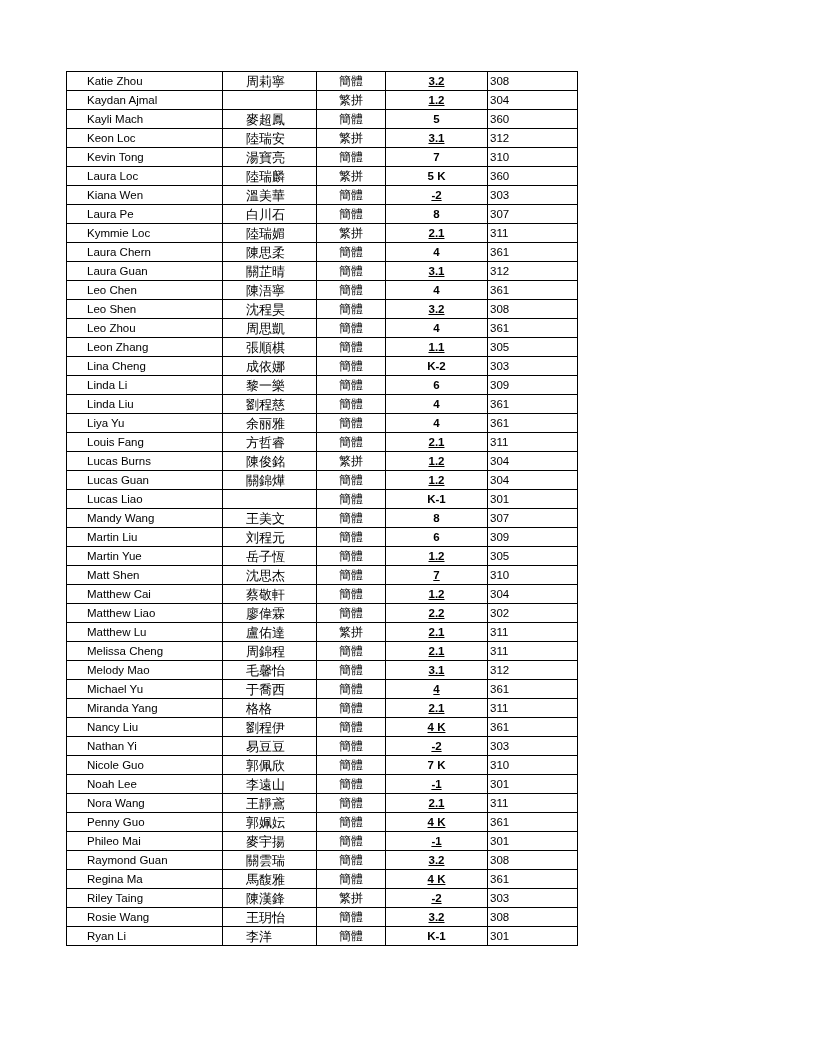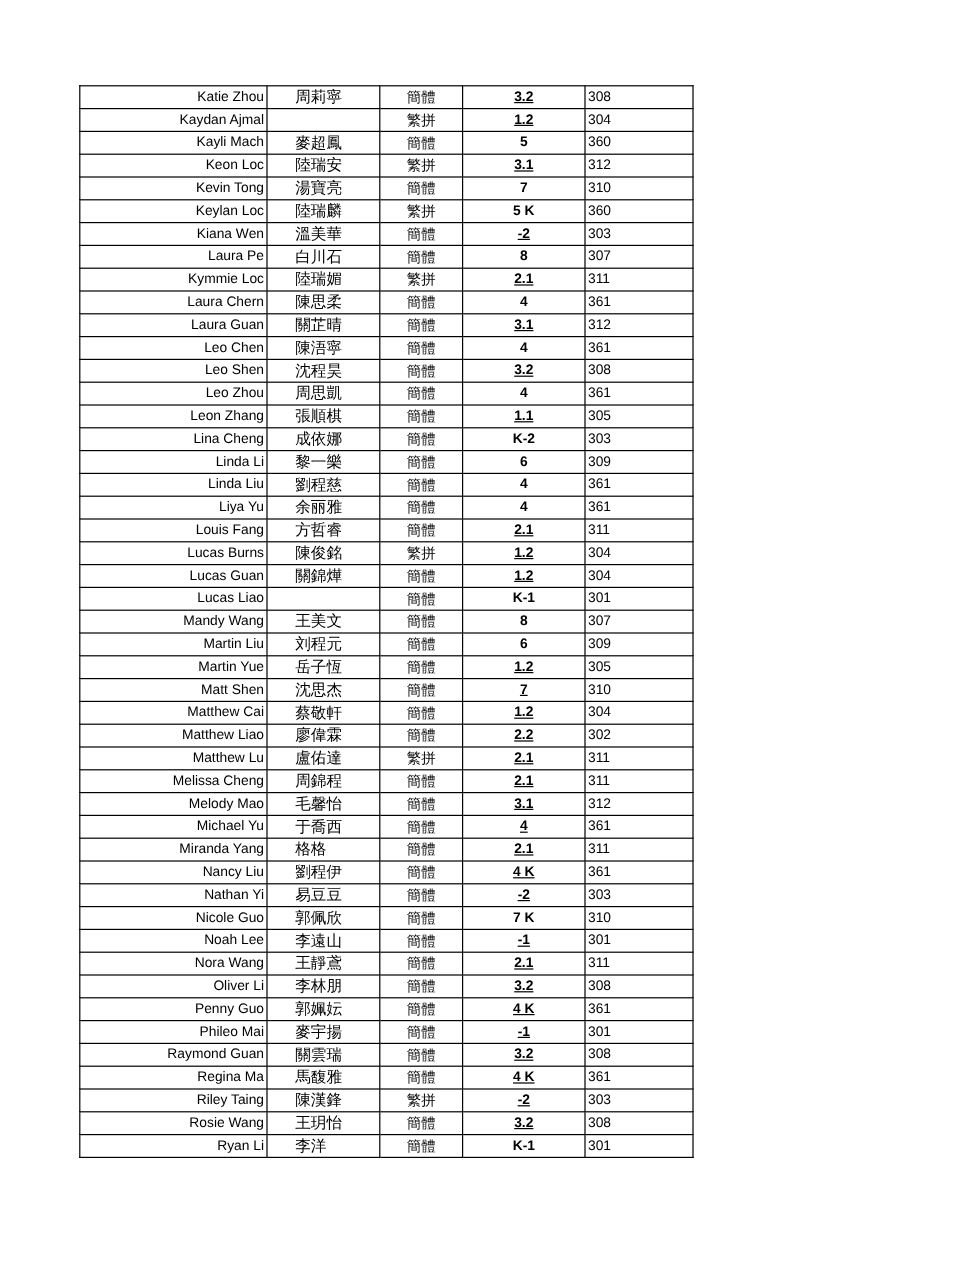--- a/index.html
+++ b/index.html
@@ -37,21 +37,21 @@
     overflow: hidden;
     white-space: nowrap;
   }
   col.c-eng   { width: 156px; }
   col.c-chi   { width: 94px;  }
   col.c-script{ width: 69px;  }
   col.c-level { width: 102px; }
   col.c-room  { width: 90px;  }
 
   td.eng {
-    text-align: right;
+    text-align: left;
     font-size: 11.5px;
     padding-left: 20px;
   }
   td.chi {
     text-align: left;
     font-size: 13px;
     font-family: "DejaVu Sans", sans-serif;
     padding-left: 23px;
   }
   td.script {
@@ -114,21 +114,21 @@
           <td class="room">312</td>
         </tr>
         <tr>
           <td class="eng">Kevin Tong</td>
           <td class="chi">湯寶亮</td>
           <td class="script">簡體</td>
           <td class="level"><span>7</span></td>
           <td class="room">310</td>
         </tr>
         <tr>
-          <td class="eng">Keylan Loc</td>
+          <td class="eng">Laura Loc</td>
           <td class="chi">陸瑞麟</td>
           <td class="script">繁拼</td>
           <td class="level"><span>5 K</span></td>
           <td class="room">360</td>
         </tr>
         <tr>
           <td class="eng">Kiana Wen</td>
           <td class="chi">溫美華</td>
           <td class="script">簡體</td>
           <td class="level"><span class="u">-2</span></td>
@@ -350,27 +350,20 @@
           <td class="script">簡體</td>
           <td class="level"><span class="u">-1</span></td>
           <td class="room">301</td>
         </tr>
         <tr>
           <td class="eng">Nora Wang</td>
           <td class="chi">王靜鳶</td>
           <td class="script">簡體</td>
           <td class="level"><span class="u">2.1</span></td>
           <td class="room">311</td>
-        </tr>
-        <tr>
-          <td class="eng">Oliver Li</td>
-          <td class="chi">李林朋</td>
-          <td class="script">簡體</td>
-          <td class="level"><span class="u">3.2</span></td>
-          <td class="room">308</td>
         </tr>
         <tr>
           <td class="eng">Penny Guo</td>
           <td class="chi">郭姵妘</td>
           <td class="script">簡體</td>
           <td class="level"><span class="u">4 K</span></td>
           <td class="room">361</td>
         </tr>
         <tr>
           <td class="eng">Phileo Mai</td>

